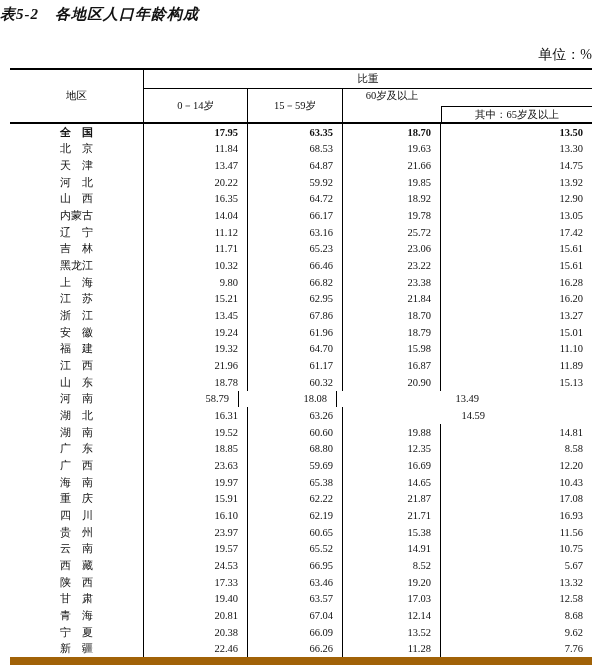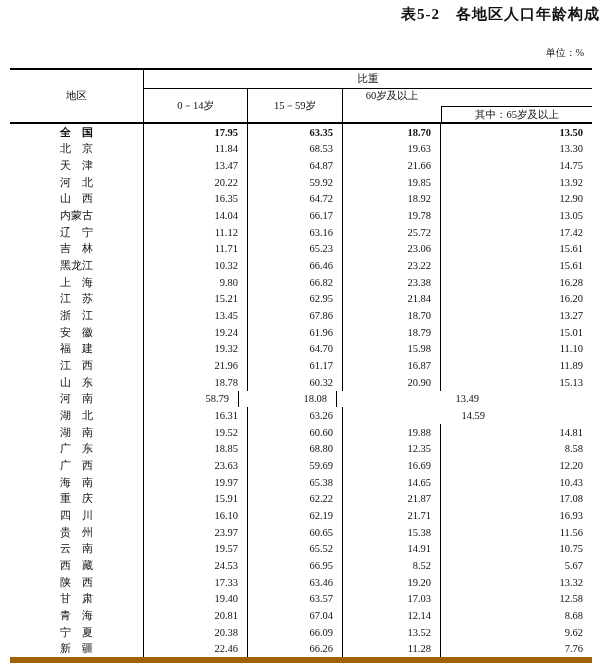--- a/index.html
+++ b/index.html
@@ -10,30 +10,31 @@
     background: #ffffff;
     font-family: "Liberation Serif", "DejaVu Serif", serif;
     color: #111;
     overflow: hidden;
   }
   .title {
     position: absolute;
     top: 5px;
     left: 0;
     width: 100%;
-    text-align: right;
+    text-align: left;
     font-size: 15px;
     font-weight: bold;
     letter-spacing: 1px;
+    font-style: italic;
   }
   .unit {
     position: absolute;
     top: 46px;
-    right: 16px;
-    font-size: 10px;
+    right: 8px;
+    font-size: 14px;
     margin-left: 12px;
   }
   .table {
     position: absolute;
     left: 10px;
     top: 68px;
     width: 582px;
   }
   .thead {
     position: relative;
@@ -55,21 +56,21 @@
   .group-h  { left: 134px; top: 0; width: 448px; height: 19px; border-bottom: 1px solid #000; }
   .c1-h { left: 134px; top: 19px; width: 104px; height: 33px; border-right: 1px solid #000; }
   .c2-h { left: 238px; top: 19px; width: 95px;  height: 33px; border-right: 1px solid #000; }
   .c3-h { left: 333px; top: 19px; width: 98px;  height: 33px; padding-bottom: 20px; }
   .c4-h {
     left: 431px; top: 36px; width: 151px; height: 16px;
     border-top: 1px solid #000;
     border-left: 1px solid #000;
   }
   .tbody {
-    border-bottom: 6px solid #a16207;
+    border-bottom: 8px solid #a16207;
   }
   .row {
     display: flex;
     height: 16.66px;
     align-items: center;
     font-size: 10.5px;
   }
   .cell {
     box-sizing: border-box;
     height: 100%;

